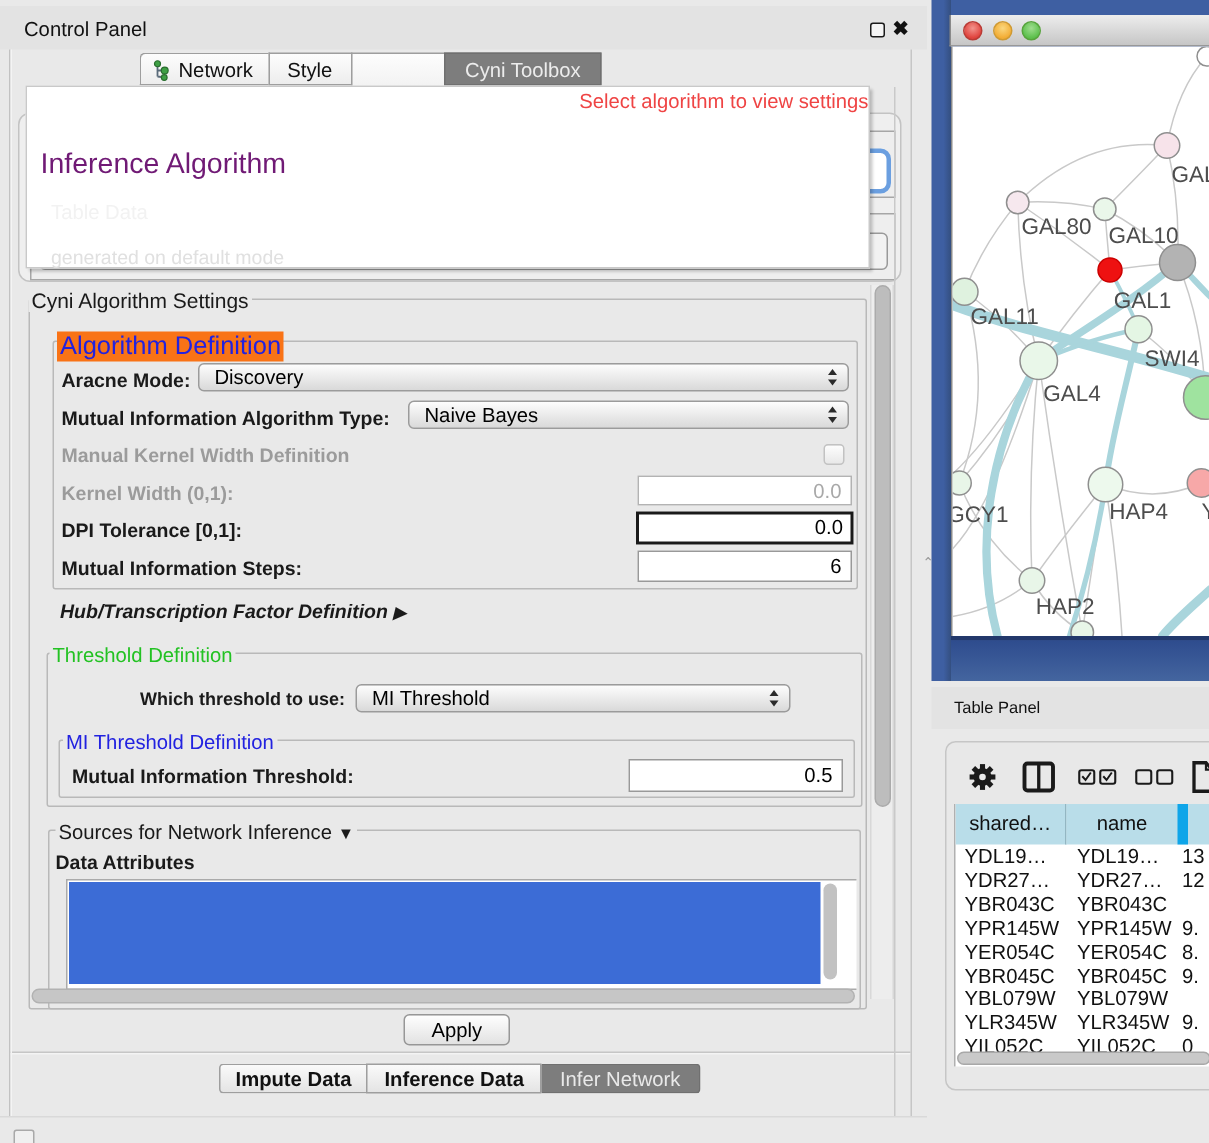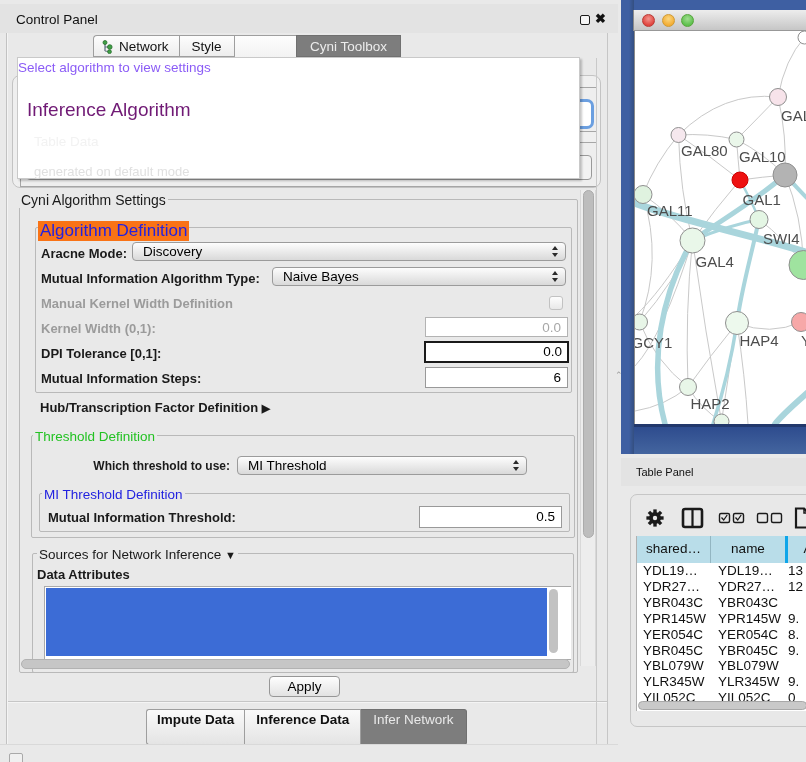--- a/index.html
+++ b/index.html
@@ -37,21 +37,21 @@
 
 <div class="abs" style="left:12px;top:75px;width:587px;height:111px;background:#efefef;border:1px solid #c3c3c3;border-radius:8px;"></div>
 <div class="abs" style="left:20px;top:87px;width:575px;height:43px;background:#eeeeee;border:1px solid #a6a6a6;"></div>
 <div class="abs" style="left:560px;top:99px;width:28px;height:24px;border:3px solid #6b9fe0;border-radius:7px;background:#fff;"></div>
 <div class="abs" style="left:20px;top:142px;width:575px;height:43px;background:#eeeeee;border:1px solid #a6a6a6;"></div>
 <div class="abs" style="left:26px;top:155px;width:564px;height:23px;background:#f2f2f2;border:1px solid #999;border-radius:4px;overflow:hidden;">
   <div class="abs" style="left:8px;top:-3px;font-size:13px;color:#cfcfcf;">galFiltered on default mode</div>
 </div>
 
 <div class="abs" id="overlay" style="left:17px;top:57px;width:561px;height:120px;background:#fff;border:1px solid #c9c9c9;box-shadow:2px 2px 2px rgba(0,0,0,0.22);">
-  <div class="abs" style="left:0;top:2px;width:100%;text-align:left;font-size:13.5px;color:#8b5cf6;">Select algorithm to view settings</div>
+  <div class="abs" style="left:0;top:2px;width:100%;text-align:right;font-size:13.5px;color:#ef4444;">Select algorithm to view settings</div>
   <div class="abs" style="left:9px;top:41px;font-size:19px;color:#701a75;">Inference Algorithm</div>
   <div class="abs" style="left:16px;top:76px;font-size:13.5px;color:#f2f2f2;">Table Data</div>
   <div class="abs" style="left:16px;top:106px;font-size:13px;color:#e0e0e0;">generated on default mode</div>
 </div>
 
 <div class="abs" style="left:19px;top:199px;width:557px;height:472px;border:1px solid #b9b9b9;border-radius:2px;"></div>
 <div class="abs" style="left:19px;top:192px;background:#e9e9e9;padding:0 2px;font-size:14px;color:#1a1a1a;">Cyni Algorithm Settings</div>
 
 <div id="settings-content">
 
@@ -75,21 +75,21 @@
 
   <div class="abs b13" style="left:41px;top:321px;color:#9b9b9b;">Kernel Width (0,1):</div>
   <div class="abs" style="left:425px;top:317px;width:143px;height:20px;border:1px solid #b3b3b3;background:#fff;font-size:13.5px;color:#a8a8a8;text-align:right;line-height:20px;padding-right:6px;box-sizing:border-box;">0.0</div>
 
   <div class="abs b13" style="left:41px;top:346px;">DPI Tolerance [0,1]:</div>
   <div class="abs" style="left:424px;top:341px;width:145px;height:22px;border:2px solid #1a1a1a;background:#fff;font-size:13.5px;color:#000;text-align:right;line-height:18px;padding-right:5px;box-sizing:border-box;">0.0</div>
 
   <div class="abs b13" style="left:41px;top:371px;">Mutual Information Steps:</div>
   <div class="abs" style="left:425px;top:367px;width:143px;height:21px;border:1px solid #999;background:#fff;font-size:13.5px;color:#000;text-align:right;line-height:19px;padding-right:6px;box-sizing:border-box;">6</div>
 
-  <div class="abs b13" style="left:40px;top:400px;">Hub/Transcription Factor Definition <span style="font-size:11px;">▶</span></div>
+  <div class="abs b13" style="left:40px;top:400px;font-style:italic;">Hub/Transcription Factor Definition <span style="font-size:11px;">▶</span></div>
 
   <div class="abs" style="left:31px;top:435px;width:542px;height:101px;border:1px solid #b9b9b9;border-radius:2px;"></div>
   <div class="abs" style="left:33px;top:429px;background:#e9e9e9;padding:0 2px;font-size:13.5px;color:#23c223;">Threshold Definition</div>
 
   <div class="abs b13" style="left:40px;top:459px;width:190px;text-align:right;font-size:12px;">Which threshold to use:</div>
   <div class="abs combo" style="left:237px;top:456px;width:290px;height:19px;">
         <span>MI Threshold</span>
         <i></i>
       </div>
 
@@ -109,21 +109,21 @@
   </div>
 
   <div class="abs" style="left:21px;top:659px;width:547px;height:8px;background:#c6c6c6;border:1px solid #b2b2b2;border-radius:5px;"></div>
 </div>
 
 <div class="abs" style="left:269px;top:676px;width:69px;height:19px;border:1px solid #979797;border-radius:4px;background:linear-gradient(#fefefe,#e2e2e2);text-align:center;font-size:13.5px;color:#000;line-height:19px;">Apply</div>
 
 <div class="abs" style="left:6px;top:701px;width:601px;height:1px;background:#c6c6c6;"></div>
 <div class="abs" style="left:6px;top:702px;width:601px;height:1px;background:#f4f4f4;"></div>
 
-<div class="abs" style="left:146px;top:709px;height:36px;display:flex;font-size:13.5px;font-weight:bold;">
+<div class="abs" style="left:146px;top:709px;height:20px;display:flex;font-size:13.5px;font-weight:bold;">
   <div style="border:1px solid #9e9e9e;border-right:none;border-radius:3px 0 0 3px;background:linear-gradient(#fafafa,#e4e4e4);padding:0 10px;line-height:19px;color:#111;">Impute Data</div>
   <div style="border:1px solid #9e9e9e;background:linear-gradient(#fafafa,#e4e4e4);padding:0 11px;line-height:19px;color:#111;">Inference Data</div>
   <div style="border:1px solid #707070;border-left:none;border-radius:0 3px 3px 0;background:#7d7d7d;padding:0 12px;line-height:19px;color:#e9e9e9;font-weight:normal;">Infer Network</div>
 </div>
 
 <div class="abs" style="left:9px;top:753px;width:12px;height:12px;border:1px solid #a9a9a9;border-radius:2px;background:#f0f0f0;"></div>
 
 <div class="abs" style="left:6px;top:33px;width:1px;height:711px;background:#c2c2c2;"></div>
 <div class="abs" style="left:7px;top:33px;width:1px;height:711px;background:#f4f4f4;"></div>
 <div class="abs" style="left:580px;top:190px;width:16px;height:476px;background:#ededed;border-left:1px solid #d8d8d8;border-right:1px solid #d8d8d8;box-sizing:border-box;"></div>
@@ -253,21 +253,21 @@
     </g>
     <g fill="none" stroke="#1a1a1a" stroke-width="2.2">
       <path d="M152,3.5 l8,0 l4,4.5 l0,14.5 l-12,0 z"></path>
       <path d="M160,3.5 l0,4.5 l4,0" stroke-width="1.5"></path>
     </g>
   </svg>
 
   <div class="abs" style="left:636px;top:536px;width:170px;height:175px;background:#fff;border-left:1px solid #b0b0b0;box-sizing:border-box;overflow:hidden;">
     <div class="abs" style="left:0;top:0;height:27px;display:flex;font-size:13.5px;color:#111;">
       <div style="width:73px;background:#b9dde9;border-right:1px solid #93b6c2;text-align:center;line-height:25px;">shared…</div>
-      <div style="width:74px;background:#b9dde9;border-right:3px solid #0ea5e9;text-align:center;line-height:25px;">name</div>
+      <div style="width:74px;background:#b9dde9;border-right:7px solid #0ea5e9;text-align:center;line-height:25px;">name</div>
       <div style="width:40px;background:#b9dde9;text-align:center;line-height:25px;">A</div>
     </div>
     <div class="abs" style="left:6px;top:27px;font-size:13.5px;color:#111;line-height:15.9px;">YDL19…<br>YDR27…<br>YBR043C<br>YPR145W<br>YER054C<br>YBR045C<br>YBL079W<br>YLR345W<br>YIL052C</div>
     <div class="abs" style="left:81px;top:27px;font-size:13.5px;color:#111;line-height:15.9px;">YDL19…<br>YDR27…<br>YBR043C<br>YPR145W<br>YER054C<br>YBR045C<br>YBL079W<br>YLR345W<br>YIL052C</div>
     <div class="abs" style="left:151px;top:27px;font-size:13.5px;color:#111;line-height:15.9px;">13<br>12<br>&nbsp;<br>9.<br>8.<br>9.<br>&nbsp;<br>9.<br>0</div>
     <div class="abs" style="left:1px;top:165px;width:169px;height:9px;background:#c9c9c9;border:1px solid #a8a8a8;border-radius:5px;box-sizing:border-box;"></div>
   </div>
 </div>
 
 </div>

